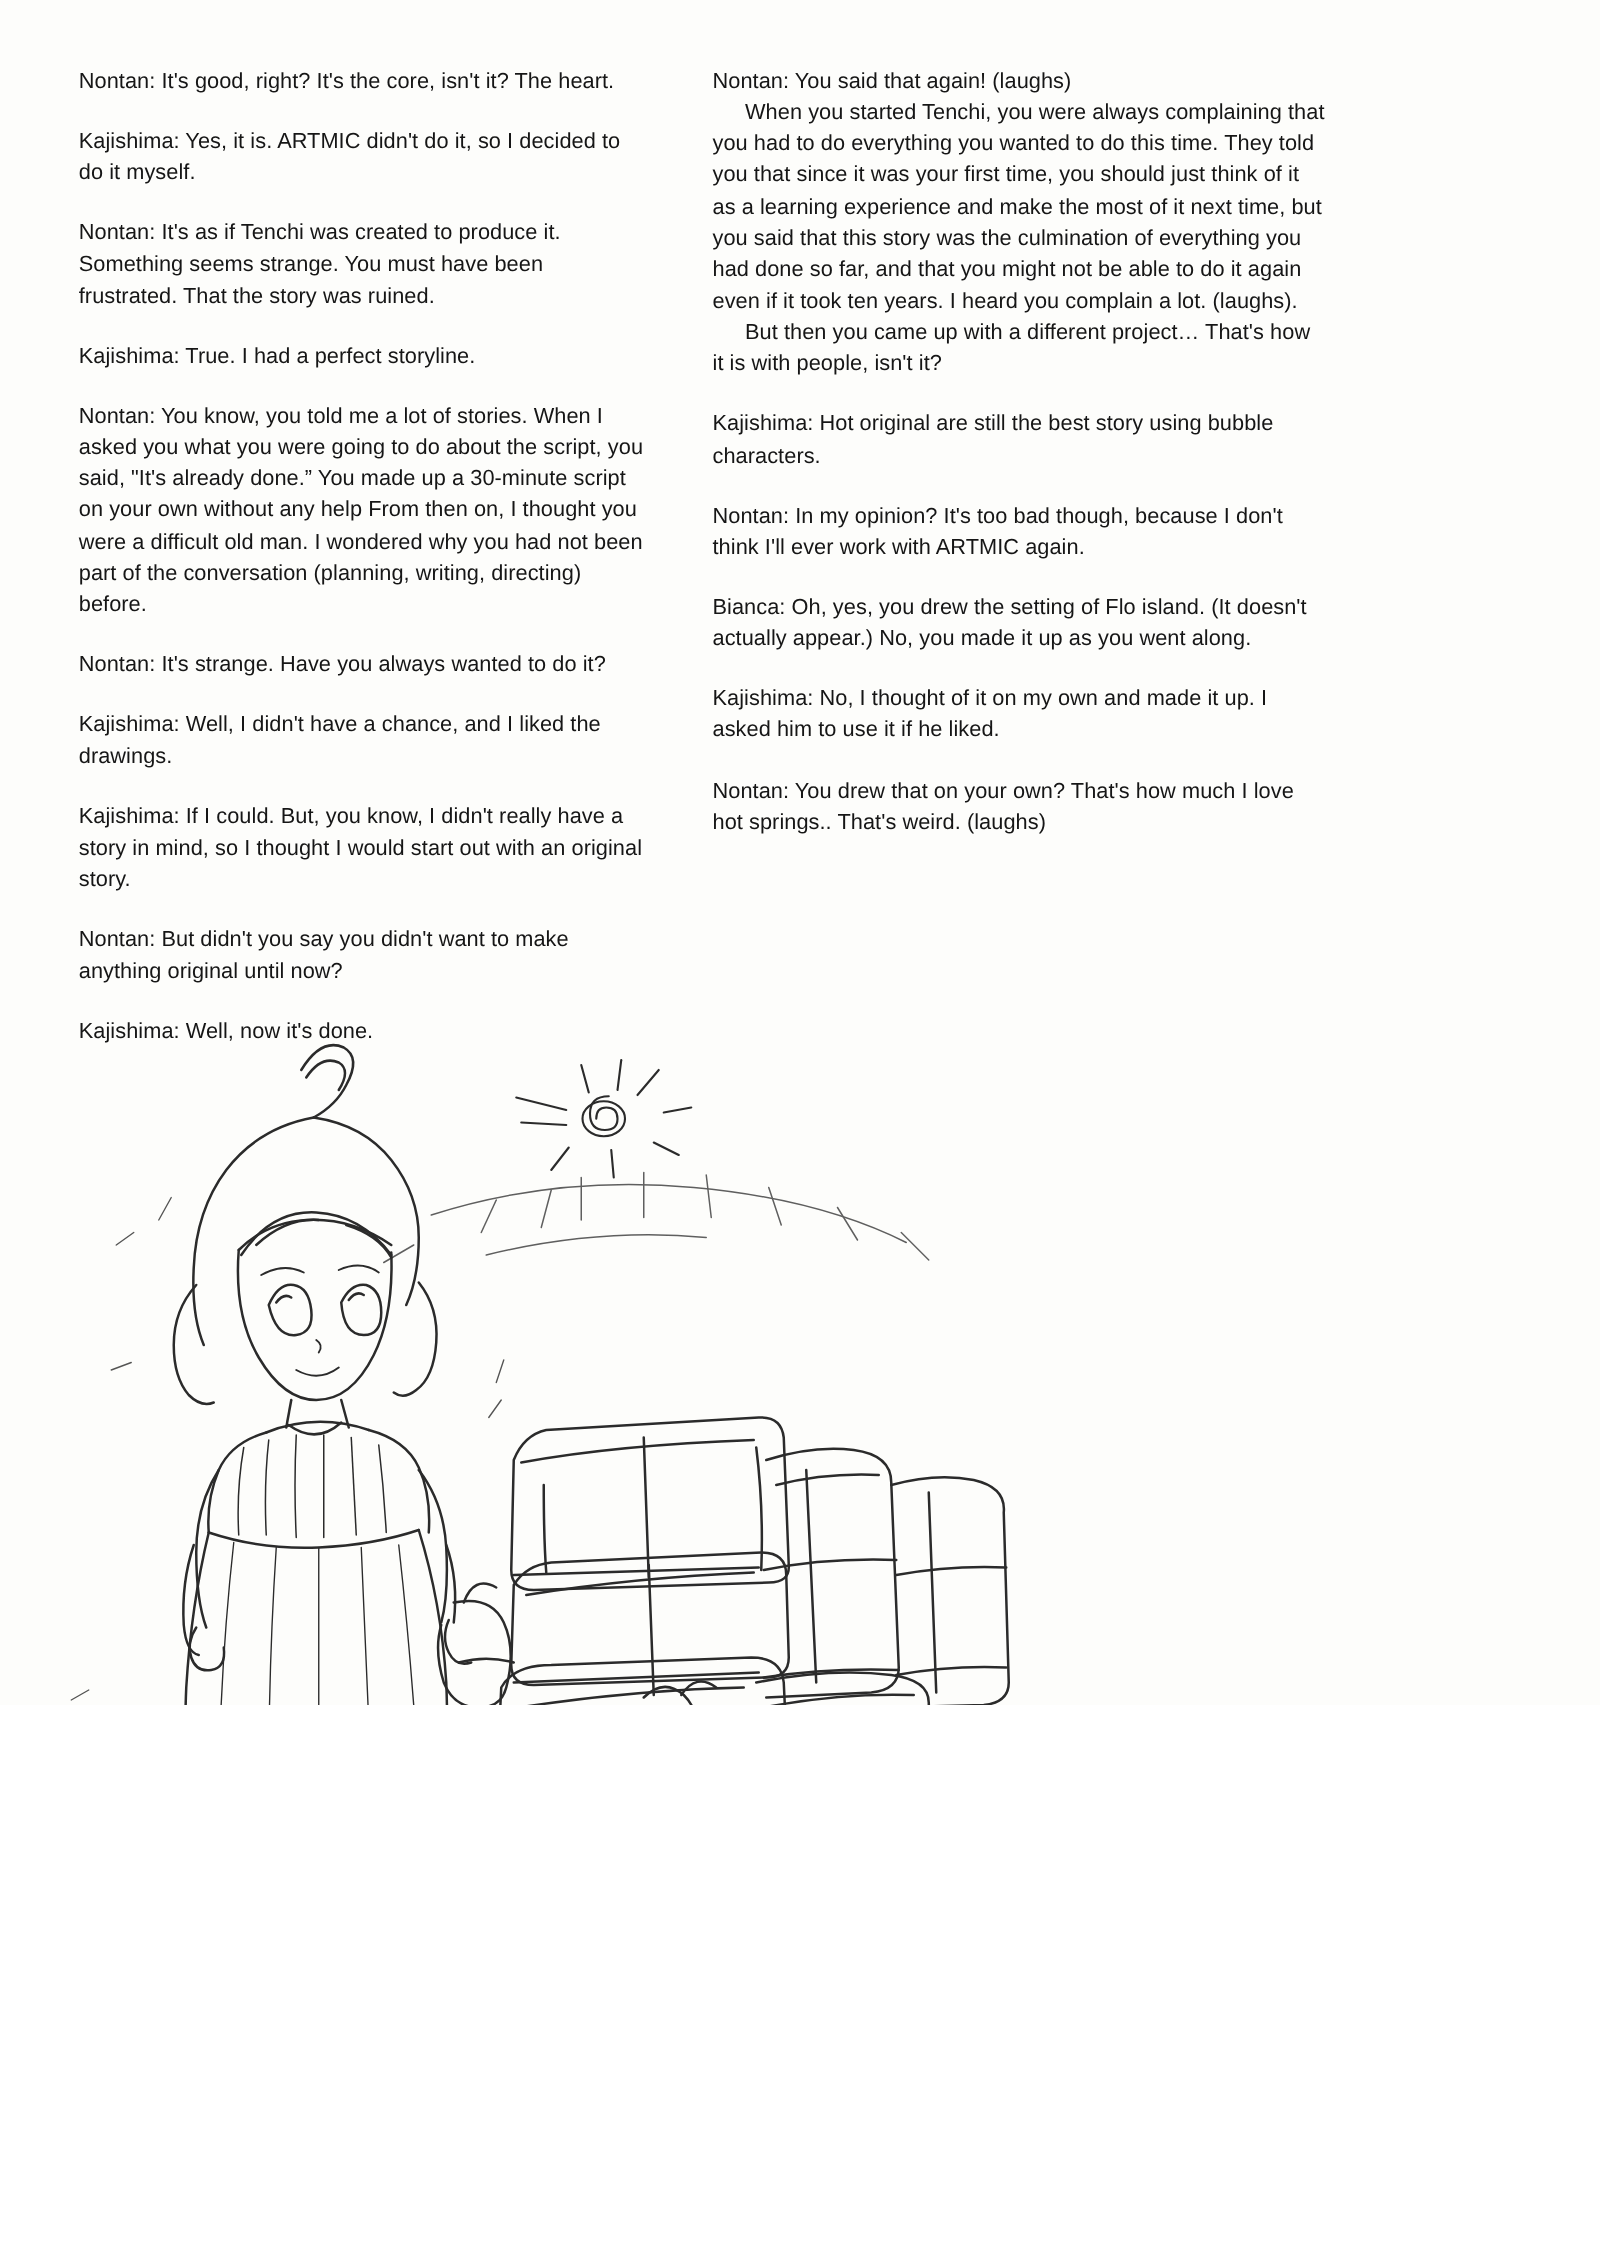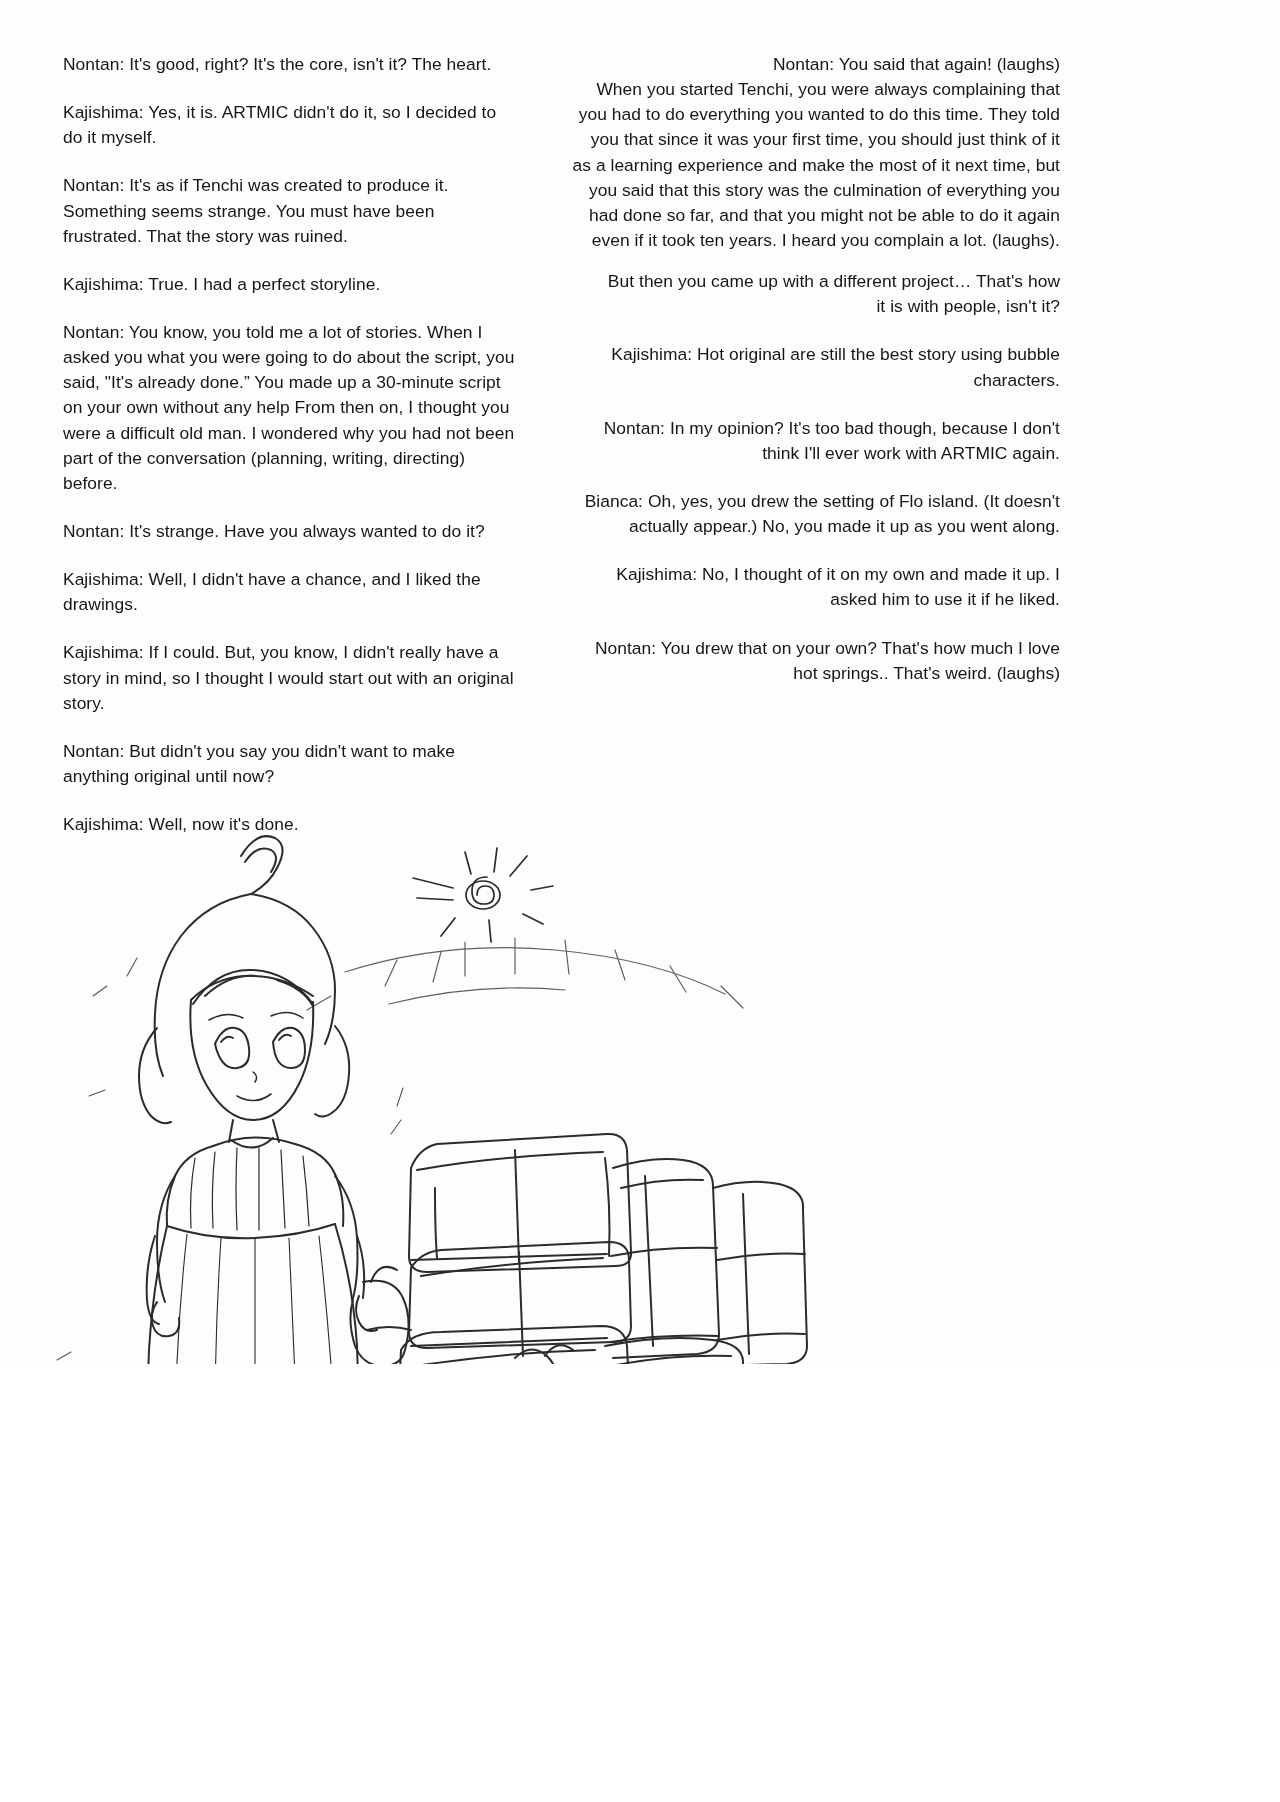--- a/index.html
+++ b/index.html
@@ -22,21 +22,20 @@
     left: 63px;
     width: 1155px;
     display: flex;
     gap: 52px;
   }
   .col {
     width: 455px;
   }
   .col-right {
     width: 490px;
-    text-align: right;
   }
   p {
     margin: 0 0 23px 0;
     font-size: 17.4px;
     line-height: 1.445;
     letter-spacing: 0.05px;
   }
   .indent {
     display: block;
     text-indent: 26px;
@@ -77,21 +76,21 @@
       <p>Kajishima: Well, I didn't have a chance, and I liked the drawings.</p>
       <p>Kajishima: If I could. But, you know, I didn't really have a story in mind, so I thought I would start out with an original story.</p>
       <p>Nontan: But didn't you say you didn't want to make anything original until now?</p>
       <p>Kajishima: Well, now it's done.</p>
     </div>
 
     <div class="col col-right">
       <p style="margin-bottom:0">
         <span>Nontan: You said that again! (laughs)</span>
       </p>
-      <p style="margin-bottom:16px">
+      <p style="margin-bottom:0">
         <span class="indent">When you started Tenchi, you were always complaining that you had to do everything you wanted to do this time. They told you that since it was your first time, you should just think of it as a learning experience and make the most of it next time, but you said that this story was the culmination of everything you had done so far, and that you might not be able to do it again even if it took ten years. I heard you complain a lot. (laughs).</span>
       </p>
       <p>
         <span class="indent">But then you came up with a different project… That's how it is with people, isn't it?</span>
       </p>
       <p>Kajishima: Hot original are still the best story using bubble characters.</p>
       <p>Nontan: In my opinion? It's too bad though, because I don't think I'll ever work with ARTMIC again.</p>
       <p>Bianca: Oh, yes, you drew the setting of Flo island. (It doesn't actually appear.) No, you made it up as you went along.</p>
       <p>Kajishima: No, I thought of it on my own and made it up. I asked him to use it if he liked.</p>
       <p>Nontan: You drew that on your own?  That's how much I love hot springs.. That's weird.  (laughs)</p>

